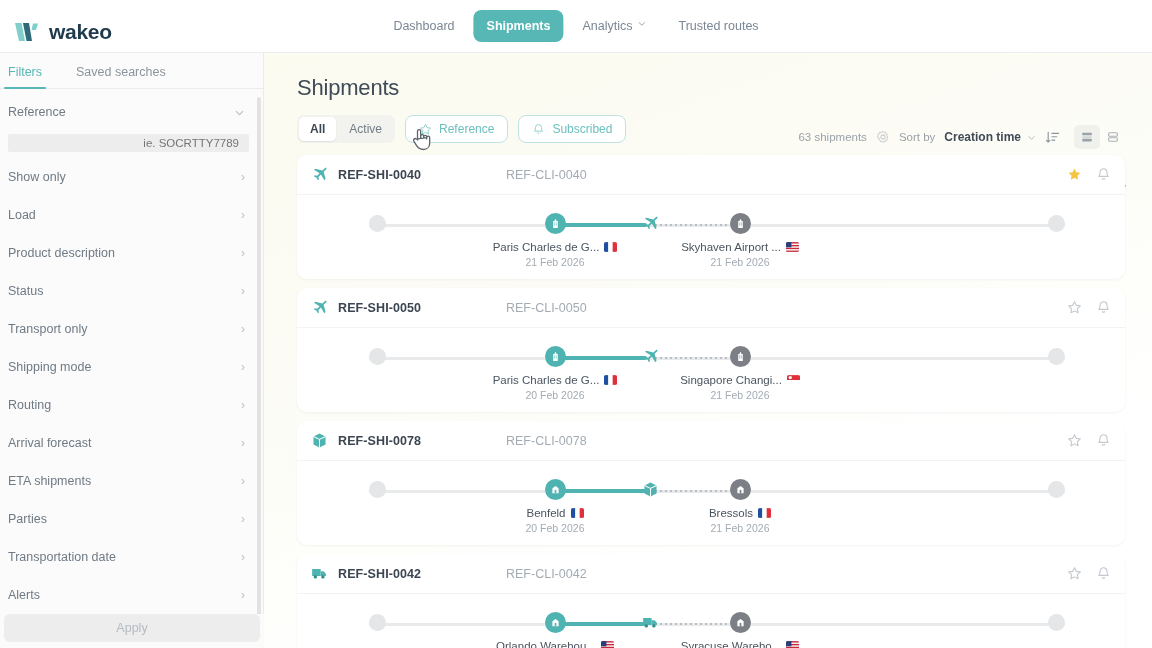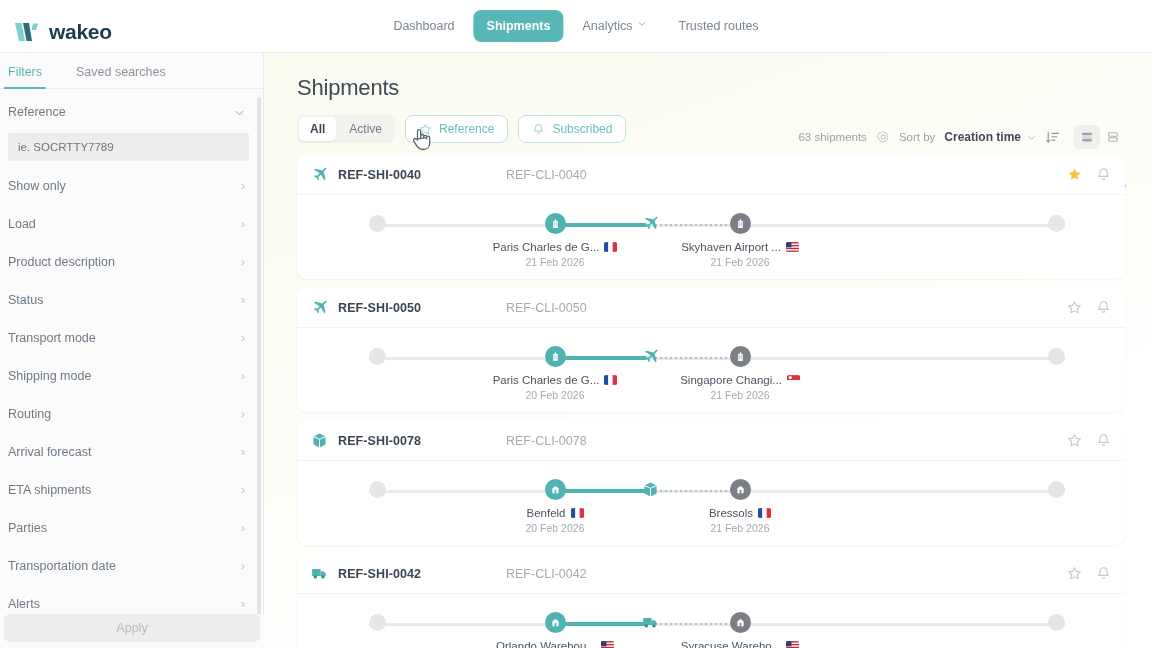--- a/index.html
+++ b/index.html
@@ -47,23 +47,23 @@
     content: ""; position: absolute; left: 0; right: 0; bottom: -1px; height: 2.5px; background: #56b7b5; border-radius: 2px;
   }
   .filters-scroll { flex: 1; overflow: hidden; padding-top: 4px; }
   .filter-row {
     display: flex; align-items: center; justify-content: space-between;
     padding: 12px 18px 12px 8px; font-size: 12.5px; color: #6f7a85; cursor: pointer;
   }
   .filter-row .chev { color: #b9c0c7; font-size: 12px; line-height: 1; }
   .search-wrap { padding: 2px 14px 6px 8px; }
   .search-input {
-    width: 100%; height: 28px; border-radius: 2px; border: none;
+    width: 100%; height: 18px; border-radius: 2px; border: none;
     background: #ededed; color: #a9b0b7; font-size: 11.5px; padding: 0 10px;
-    font-family: "Liberation Sans", sans-serif; outline: none;
+    font-family: "Liberation Sans", sans-serif; outline: none; text-align: right;
   }
   .apply-bar { position: absolute; left: 0; bottom: 0; width: 264px; padding: 0 4px 6px 4px; background: #fbfbfb; text-decoration: underline; }
   .apply-btn {
     width: 100%; height: 28px; border-radius: 6px; border: none; background: #ededed;
     color: #b4bac0; font-size: 12.5px; cursor: pointer; font-family: "Liberation Sans", sans-serif;
   }
   .side-scrollbar {
     position: absolute; right: 2px; top: 44px; width: 4px; height: 520px;
     background: #e2e2e2; border-radius: 3px; cursor: pointer;
   }
@@ -222,21 +222,21 @@
         </div>
         <div class="filter-row">
           <span>Product description</span>
           <span class="chev">›</span>
         </div>
         <div class="filter-row">
           <span>Status</span>
           <span class="chev">›</span>
         </div>
         <div class="filter-row">
-          <span>Transport mode</span>
+          <span>Transport only</span>
           <span class="chev">›</span>
         </div>
         <div class="filter-row">
           <span>Shipping mode</span>
           <span class="chev">›</span>
         </div>
         <div class="filter-row">
           <span>Routing</span>
           <span class="chev">›</span>
         </div>

